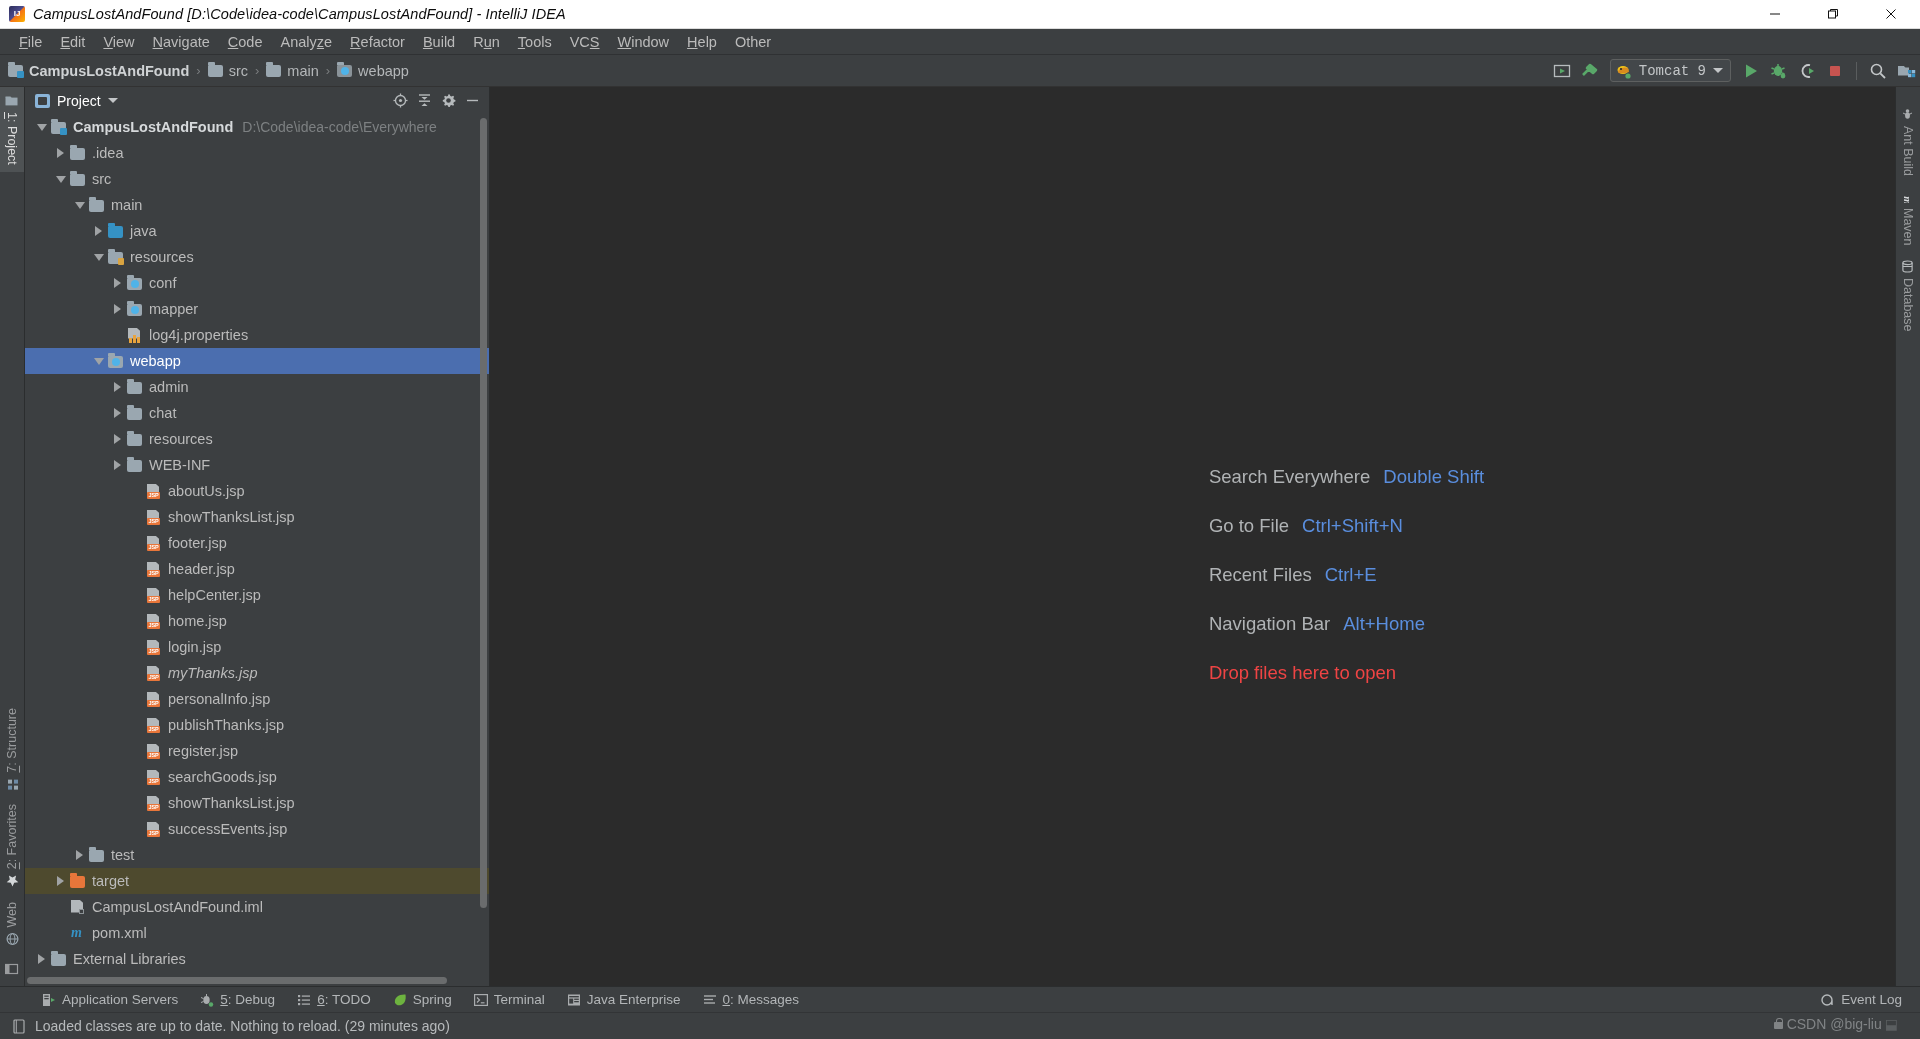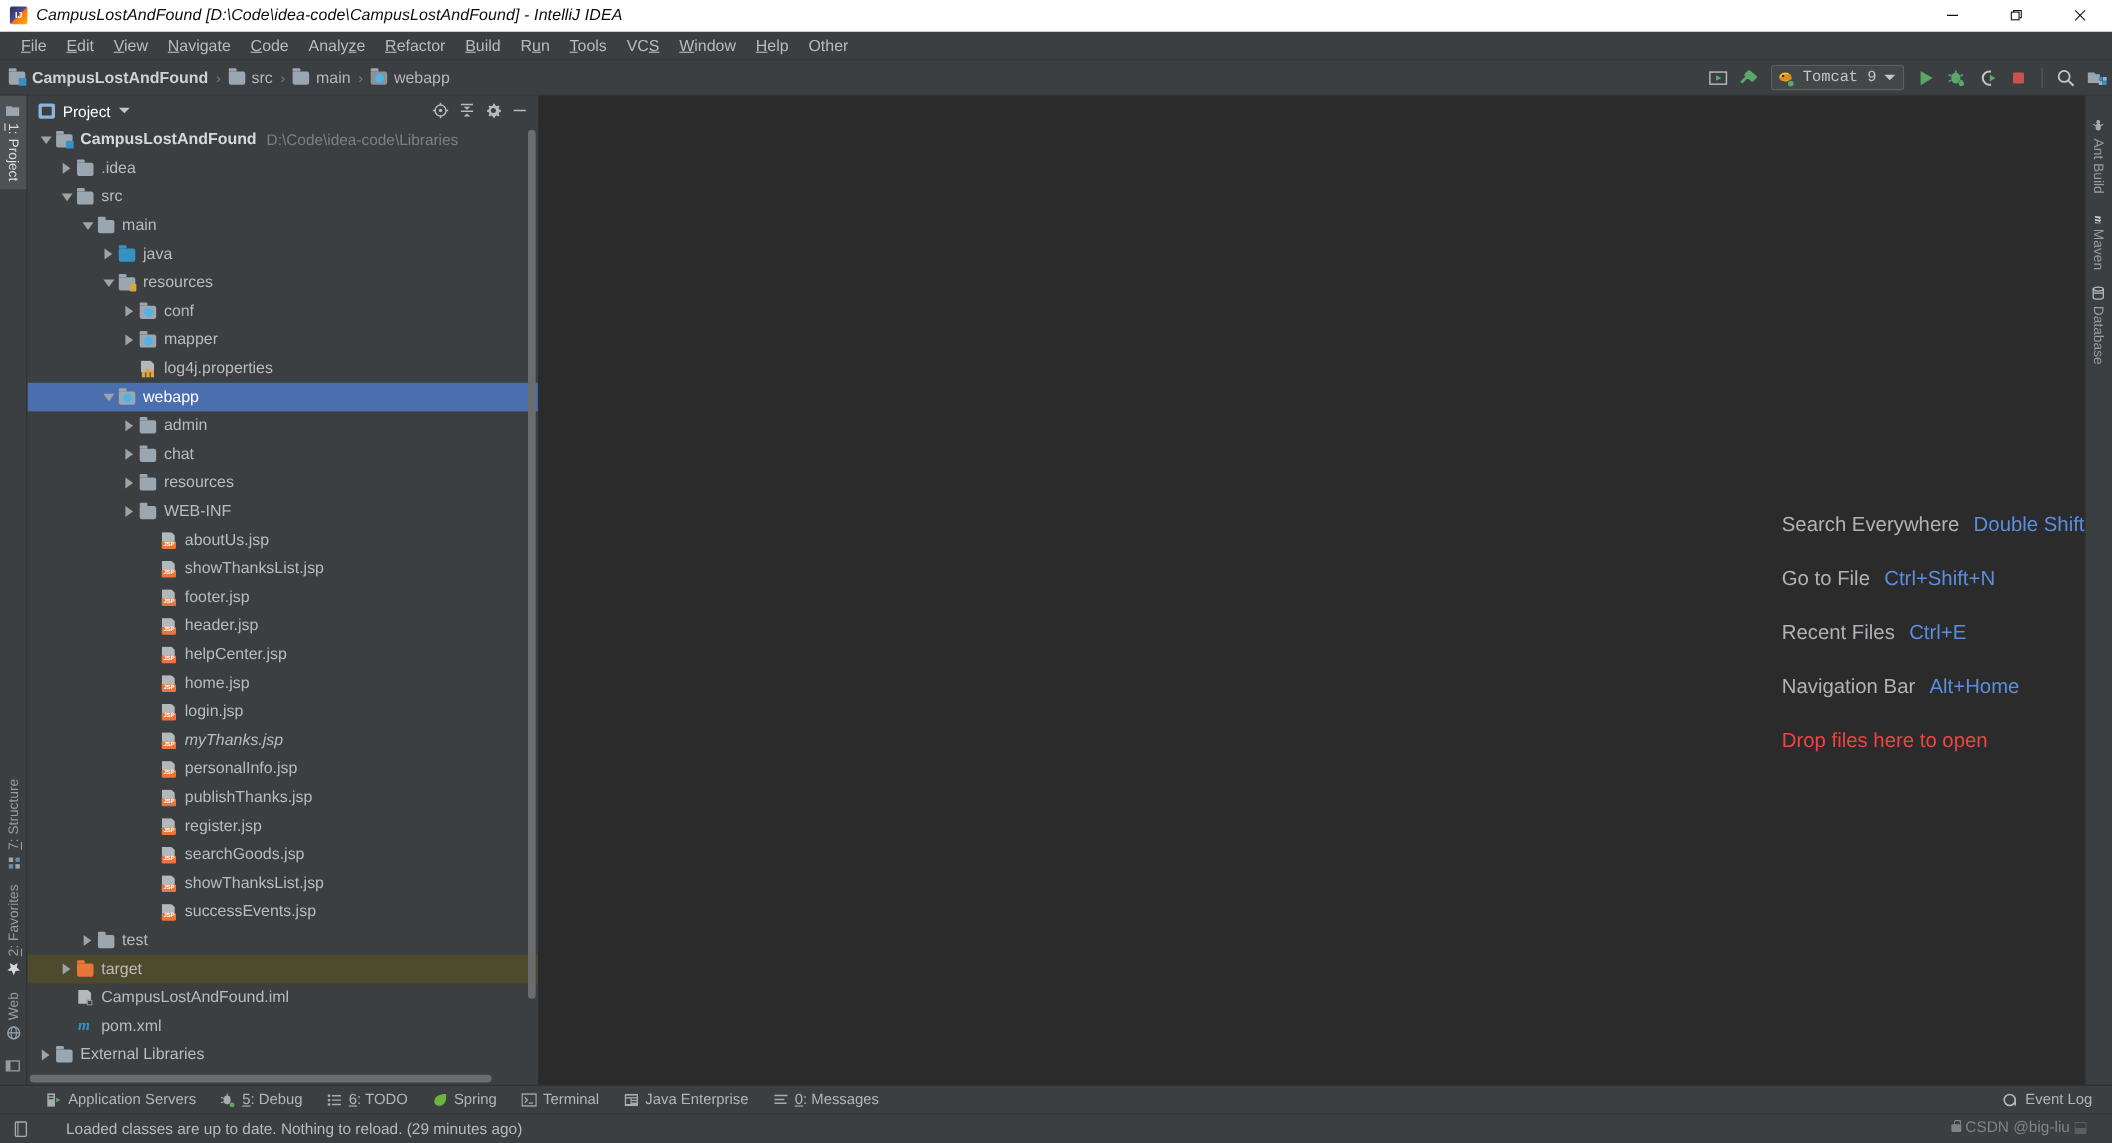--- a/index.html
+++ b/index.html
@@ -183,42 +183,42 @@
     top: 4px; height: 790px;
   }
   .hscroll {
     height: 11px; flex: 0 0 11px; background: #3c3f41; position: relative;
   }
   .hscroll .thumb { position: absolute; left: 2px; top: 2px; height: 7px; width: 420px; background: #6a6c6d; border-radius: 4px; }
 
   
   .editor {
     flex: 1 1 auto; background: #2b2b2b; position: relative; min-width: 0;
-    display: flex; align-items: flex-start; justify-content: flex-end;
+    display: flex; align-items: flex-start; justify-content: center;
   }
   .hints { margin-left: 308px; margin-top: 365px; }
   .hint-row { height: 49px; display: flex; align-items: center; font-size: 18.5px; white-space: nowrap; }
   .hint-act { color: #b0b3b5; }
   .hint-key { color: #5a8ede; margin-left: 13px; }
   .hint-row.plain .hint-act { color: #ef4444; }
 
   
   .botstripe {
     height: 26px; flex: 0 0 26px; background: #3c3f41; display: flex; align-items: center;
     padding-left: 42px; gap: 22px; border-top: 1px solid #2b2d2e;
   }
   .bt-item { display: flex; align-items: center; gap: 6px; font-size: 13.5px; color: #b3b6b8; white-space: nowrap; }
   .bt-item u { text-decoration: underline; }
   .bt-ic { width: 14px; height: 14px; flex: 0 0 14px; position: relative; }
   .bot-right { margin-left: auto; margin-right: 18px; display: flex; align-items: center; gap: 7px; }
 
   
   .statusbar {
     height: 27px; flex: 0 0 27px; background: #3c3f41; display: flex; align-items: center;
-    padding-left: 12px; border-top: 1px solid #323436; position: relative; gap: 25px;
+    padding-left: 12px; border-top: 1px solid #323436; position: relative;
   }
   .sb-ic { width: 14px; height: 15px; flex: 0 0 14px; margin-right: 9px; }
   .sb-text { font-size: 14px; color: #b7babc; white-space: nowrap; }
   .watermark {
     position: absolute; right: 22px; top: 3px; font-size: 14px; color: #8d9092;
     display: flex; align-items: center; gap: 3px; opacity: .85;
   }
   .wm-lock { width: 11px; height: 12px; position: relative; display: inline-block; }
   .wm-lock::before { content:"";position:absolute;left:1px;top:4px;width:9px;height:7px;background:#8d9092;border-radius:1px; }
   .wm-lock::after { content:"";position:absolute;left:3px;top:0;width:5px;height:6px;border:1.5px solid #8d9092;border-bottom:none;border-radius:3px 3px 0 0; }
@@ -454,21 +454,21 @@
             <div class="trow" style="padding-left: 8px;">
               <span class="twisty">
                 <span class="tri-d"></span>
               </span>
               <span class="t-ico">
                 <span class="fld">
                   <span class="badge-mod"></span>
                 </span>
               </span>
               <span class="t-label bold">CampusLostAndFound</span>
-              <span class="t-sub">D:\Code\idea-code\Libraries </span>
+              <span class="t-sub">D:\Code\idea-code\Everywhere </span>
             </div>
             <div class="trow" style="padding-left: 27px;">
               <span class="twisty">
                 <span class="tri-r"></span>
               </span>
               <span class="t-ico">
                 <span class="fld"></span>
               </span>
               <span class="t-label">.idea</span>
             </div>

